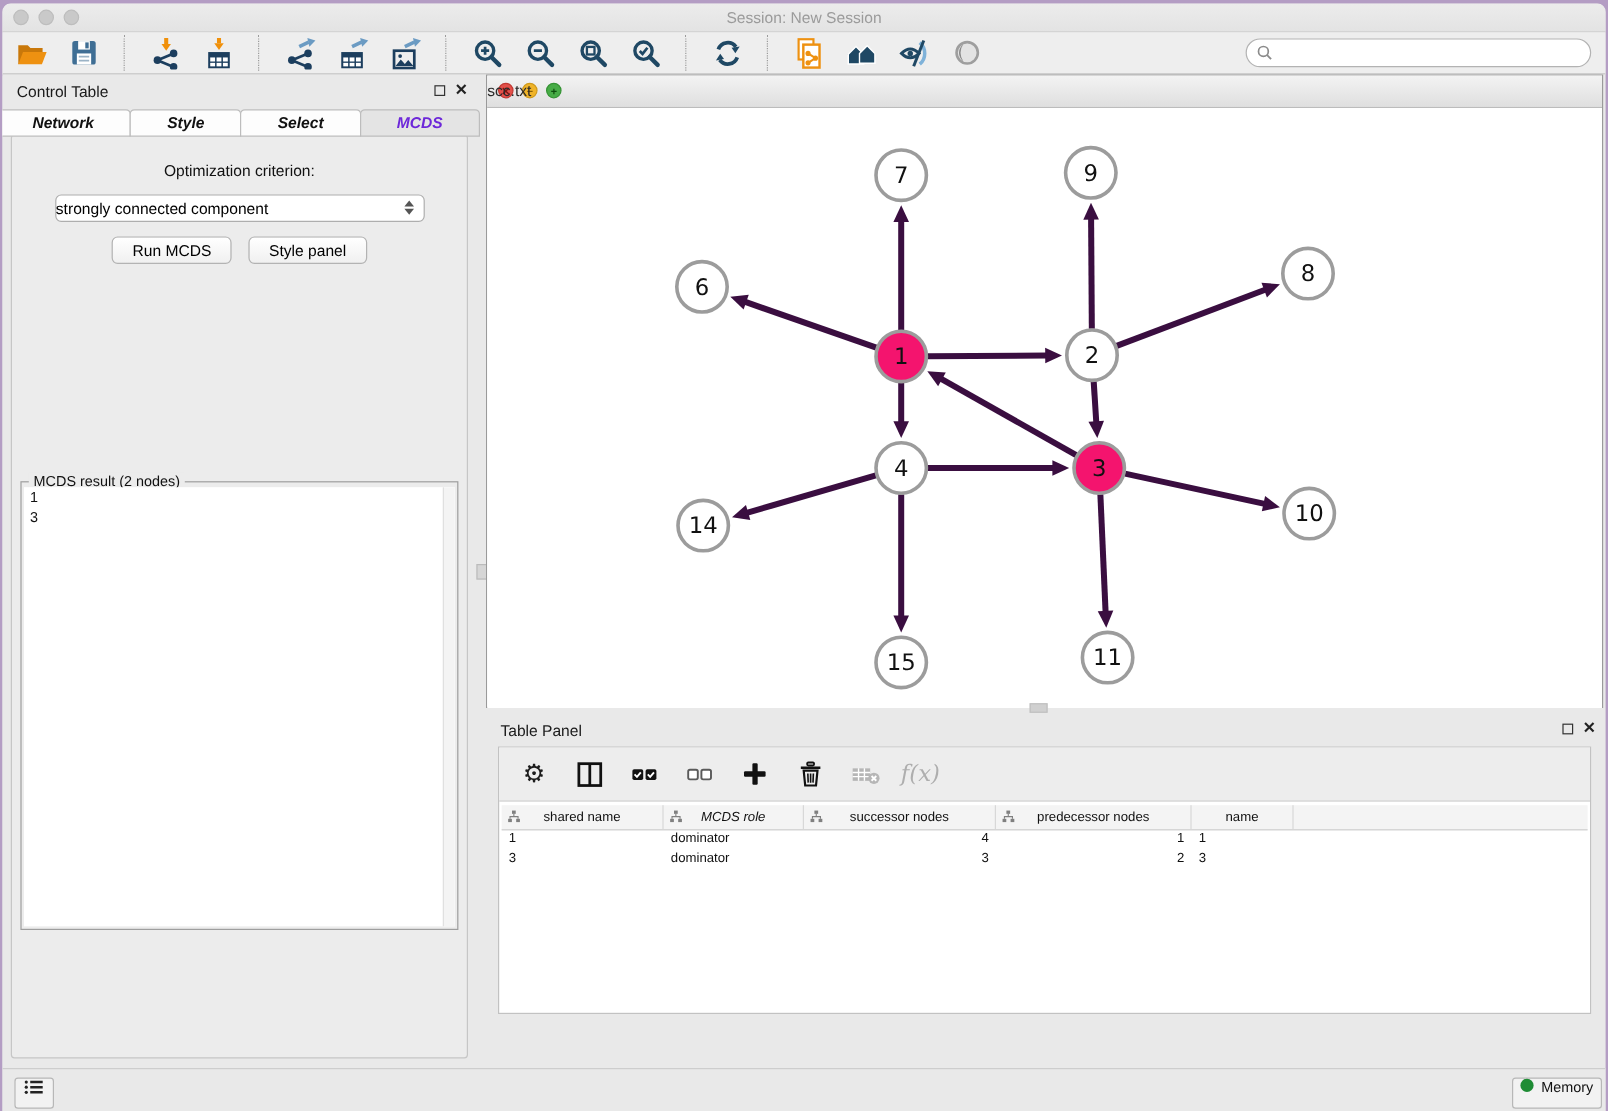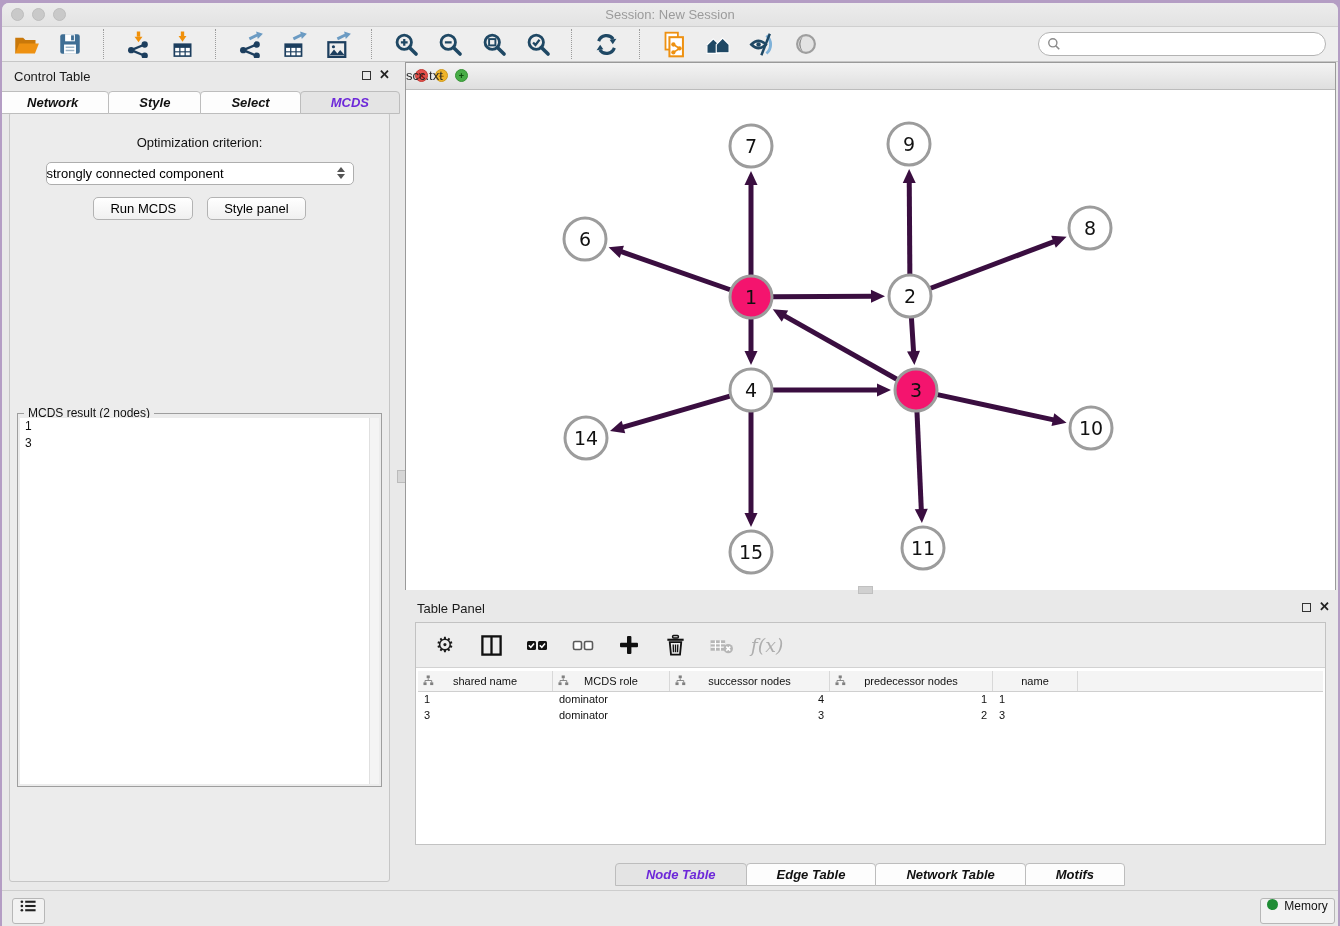--- a/index.html
+++ b/index.html
@@ -36,21 +36,21 @@
   .dropdown{position:relative;margin:12px auto 0;width:308px;height:23px;background:#fff;
     border:1px solid #aeaeae;border-radius:5px;font-size:13px;display:flex;align-items:center;
     padding-left:0;box-sizing:border-box;cursor:pointer;}
   .dd-arrows{position:absolute;right:8px;top:4px;display:flex;flex-direction:column;gap:2px;}
   .dd-arrows i{width:0;height:0;border-left:4px solid transparent;border-right:4px solid transparent;}
   .dd-up{border-bottom:5px solid #555;}
   .dd-down{border-top:5px solid #555;}
   .btnrow{display:flex;justify-content:center;gap:14px;margin-top:12px;}
   .btn{background:linear-gradient(#ffffff,#f0f0f0);border:1px solid #b3b3b3;border-radius:5px;
     font-size:13px;padding:3px 16px;cursor:pointer;font-family:inherit;}
-  .groupbox{position:absolute;left:7px;top:300px;width:363px;height:372px;border:1px solid #9e9e9e;}
+  .groupbox{position:absolute;left:7px;top:288px;width:363px;height:372px;border:1px solid #9e9e9e;}
   .groupbox legend,.group-label{position:absolute;left:6px;top:-8px;background:#ececec;padding:0 4px;font-size:12px;color:#111;}
   .result-area{position:absolute;left:2px;top:4px;right:2px;bottom:2px;background:#fff;overflow:hidden;}
   .result-line{font-size:12px;line-height:17px;padding-left:5px;color:#111;}
   .v-track{position:absolute;right:0;top:0;width:9px;height:100%;background:#f4f4f4;border-left:1px solid #e0e0e0;}
   
   .vsplit-grip{position:absolute;left:395px;top:467px;width:9px;height:13px;background:#d6d6d6;
     border:1px solid #bbb;box-sizing:border-box;cursor:col-resize;}
   .hsplit-grip{position:absolute;left:856px;top:583px;width:15px;height:8px;background:#d0d0d0;
     border:1px solid #c0c0c0;box-sizing:border-box;cursor:row-resize;}
   
@@ -422,21 +422,21 @@
         <div class="tbl-header" id="tbl-header">
             <div class="th" style="width: 135px;">
               <svg class="hicon" width="11" height="11" viewBox="0 0 12 12">
                 <rect x="4" y="0.5" width="3.4" height="3" fill="#808080"></rect>
                 <rect x="0.5" y="8" width="3.4" height="3" fill="#808080"></rect>
                 <rect x="7.8" y="8" width="3.4" height="3" fill="#808080"></rect>
                 <path d="M5.7 3.5 V6 M2.2 8 V6 H9.5 V8" fill="none" stroke="#808080" stroke-width="1"></path>
               </svg>
               <span>shared name</span>
             </div>
-            <div class="th" style="width: 117px;">
+            <div class="th" style="width: 117px; font-style: italic;">
               <svg class="hicon" width="11" height="11" viewBox="0 0 12 12">
                 <rect x="4" y="0.5" width="3.4" height="3" fill="#808080"></rect>
                 <rect x="0.5" y="8" width="3.4" height="3" fill="#808080"></rect>
                 <rect x="7.8" y="8" width="3.4" height="3" fill="#808080"></rect>
                 <path d="M5.7 3.5 V6 M2.2 8 V6 H9.5 V8" fill="none" stroke="#808080" stroke-width="1"></path>
               </svg>
               <span>MCDS role</span>
             </div>
             <div class="th" style="width: 160px;">
               <svg class="hicon" width="11" height="11" viewBox="0 0 12 12">
@@ -471,26 +471,20 @@
             <div class="tbl-row">
               <div class="td" style="width: 135px; text-align: left;">3</div>
               <div class="td" style="width: 117px; text-align: left;">dominator</div>
               <div class="td" style="width: 160px; text-align: right;">3</div>
               <div class="td" style="width: 163px; text-align: right;">2</div>
               <div class="td" style="width: 85px; text-align: left;">3</div>
             </div>
           </div>
       </div>
     </div>
-    <div class="bottom-tabrow" id="bottom-tabs">
-        <div class="tab active">Node Table</div>
-        <div class="tab">Edge Table</div>
-        <div class="tab">Network Table</div>
-        <div class="tab">Motifs</div>
-      </div>
   </div>
 
   <div class="statusbar">
     <span class="sb-btn" style="left:10px;top:7px;width:31px;height:24px">
       <svg width="17" height="14" viewBox="0 0 18 14">
         <circle cx="2" cy="2.5" r="1.4" fill="#222"></circle>
           <line x1="5.5" y1="2.5" x2="16.5" y2="2.5" stroke="#222" stroke-width="2.2"></line>
         <circle cx="2" cy="7" r="1.4" fill="#222"></circle>
           <line x1="5.5" y1="7" x2="16.5" y2="7" stroke="#222" stroke-width="2.2"></line>
         <circle cx="2" cy="11.5" r="1.4" fill="#222"></circle>

